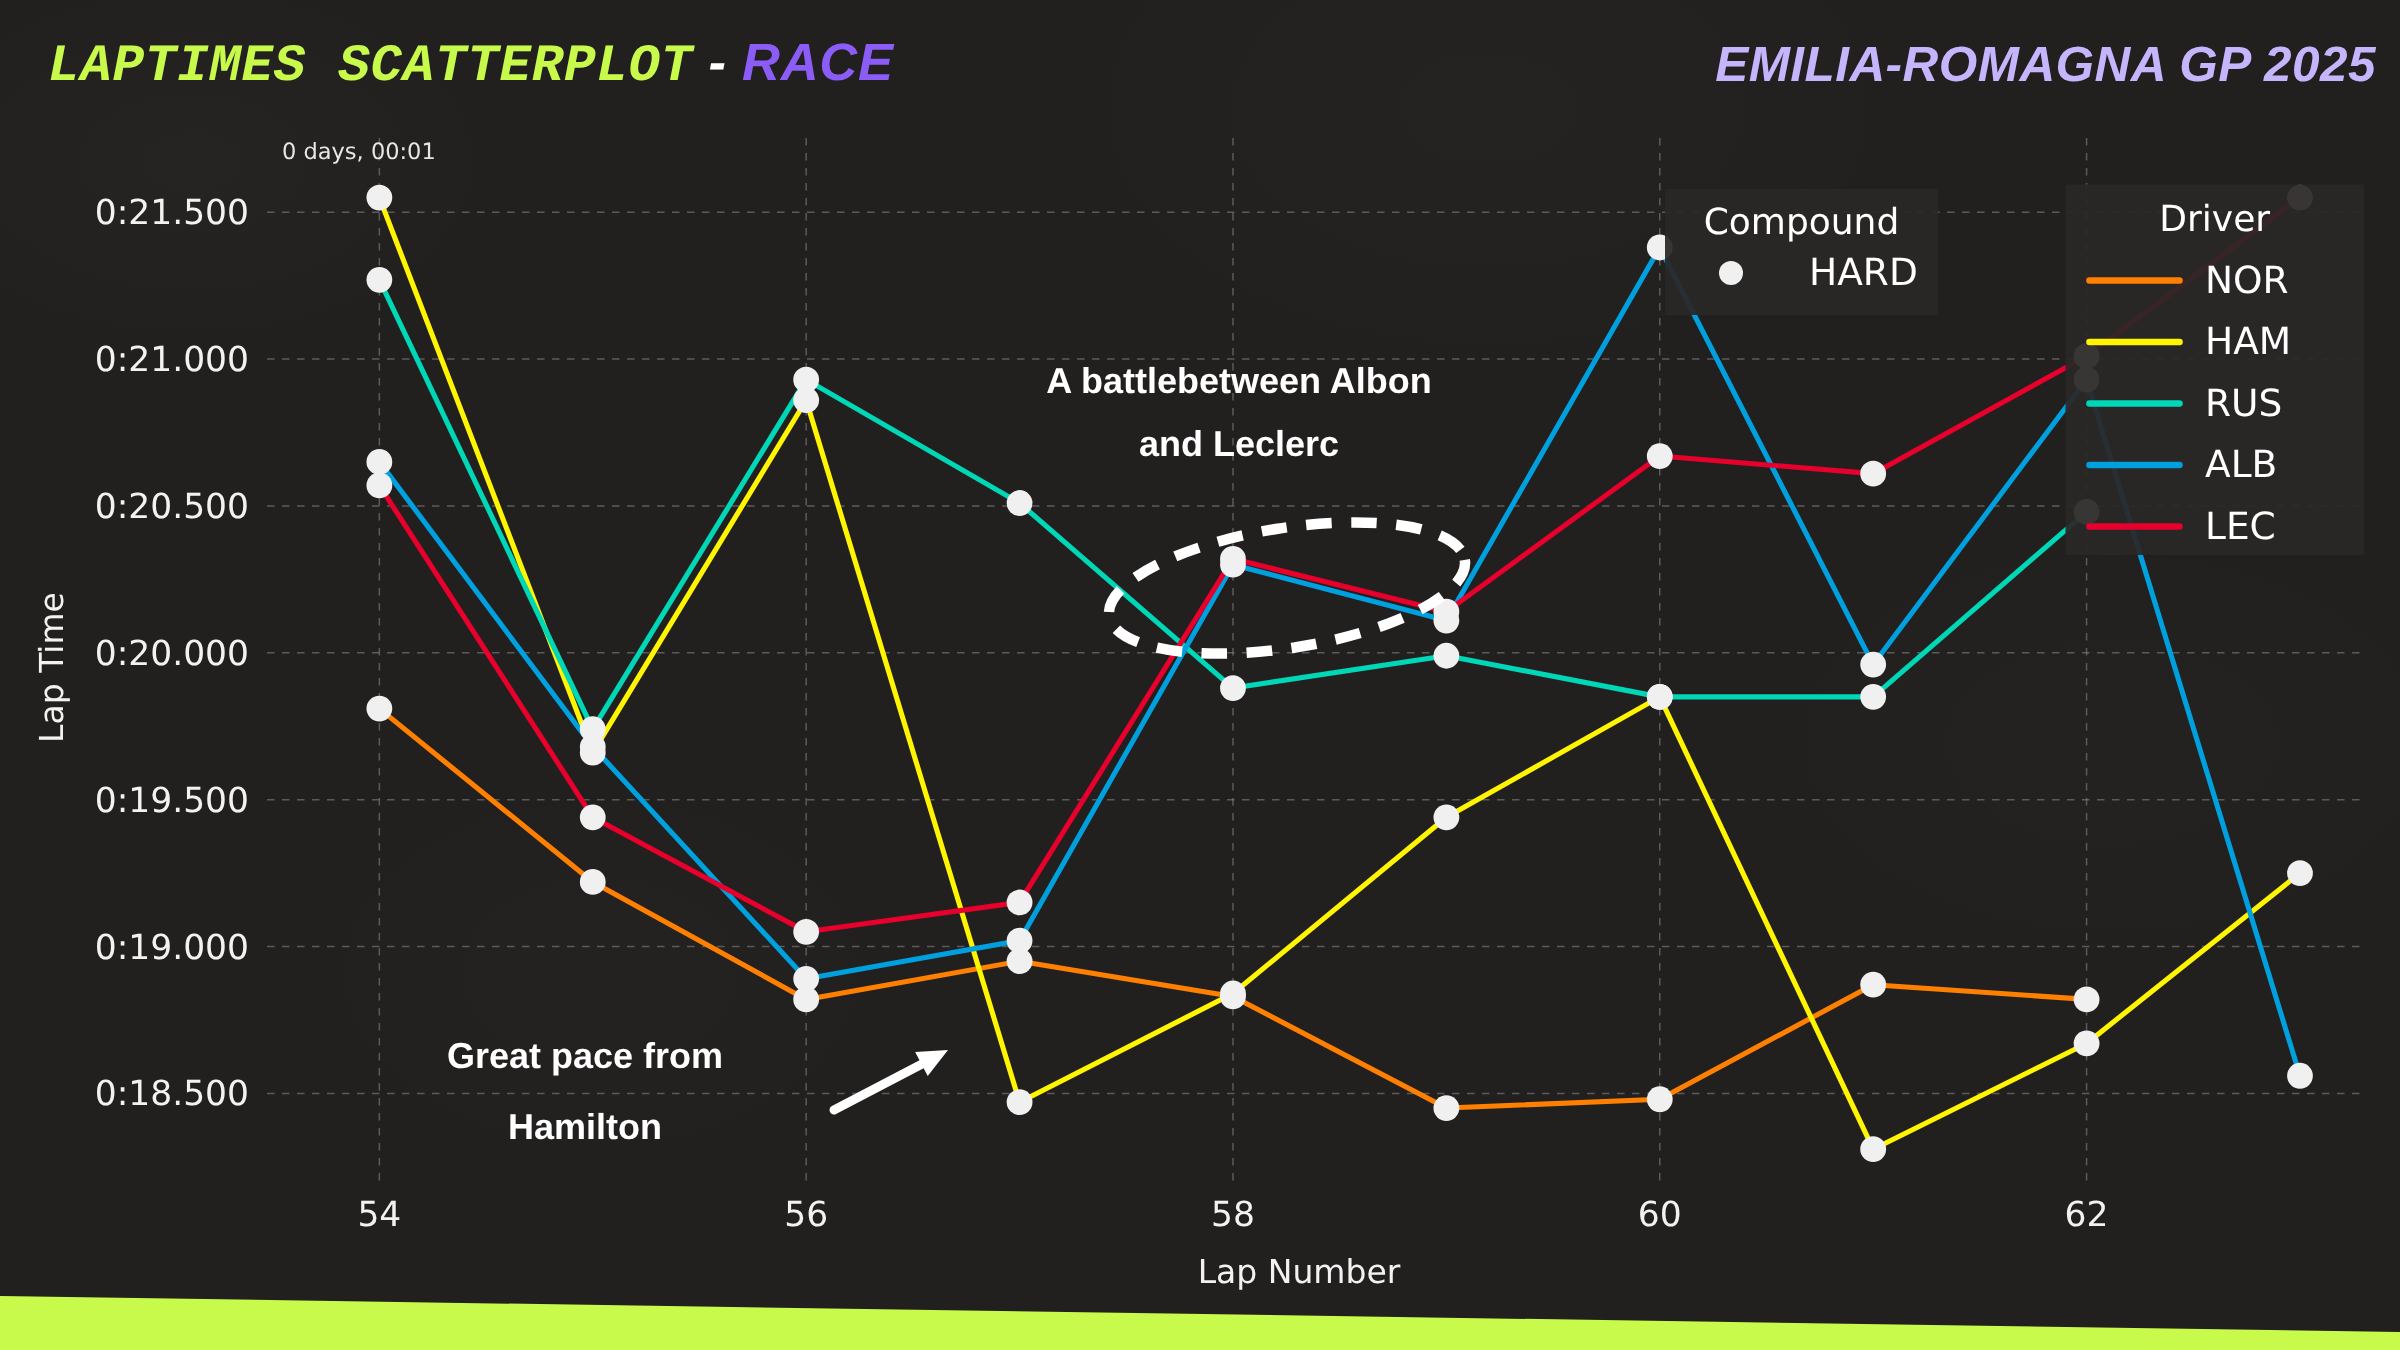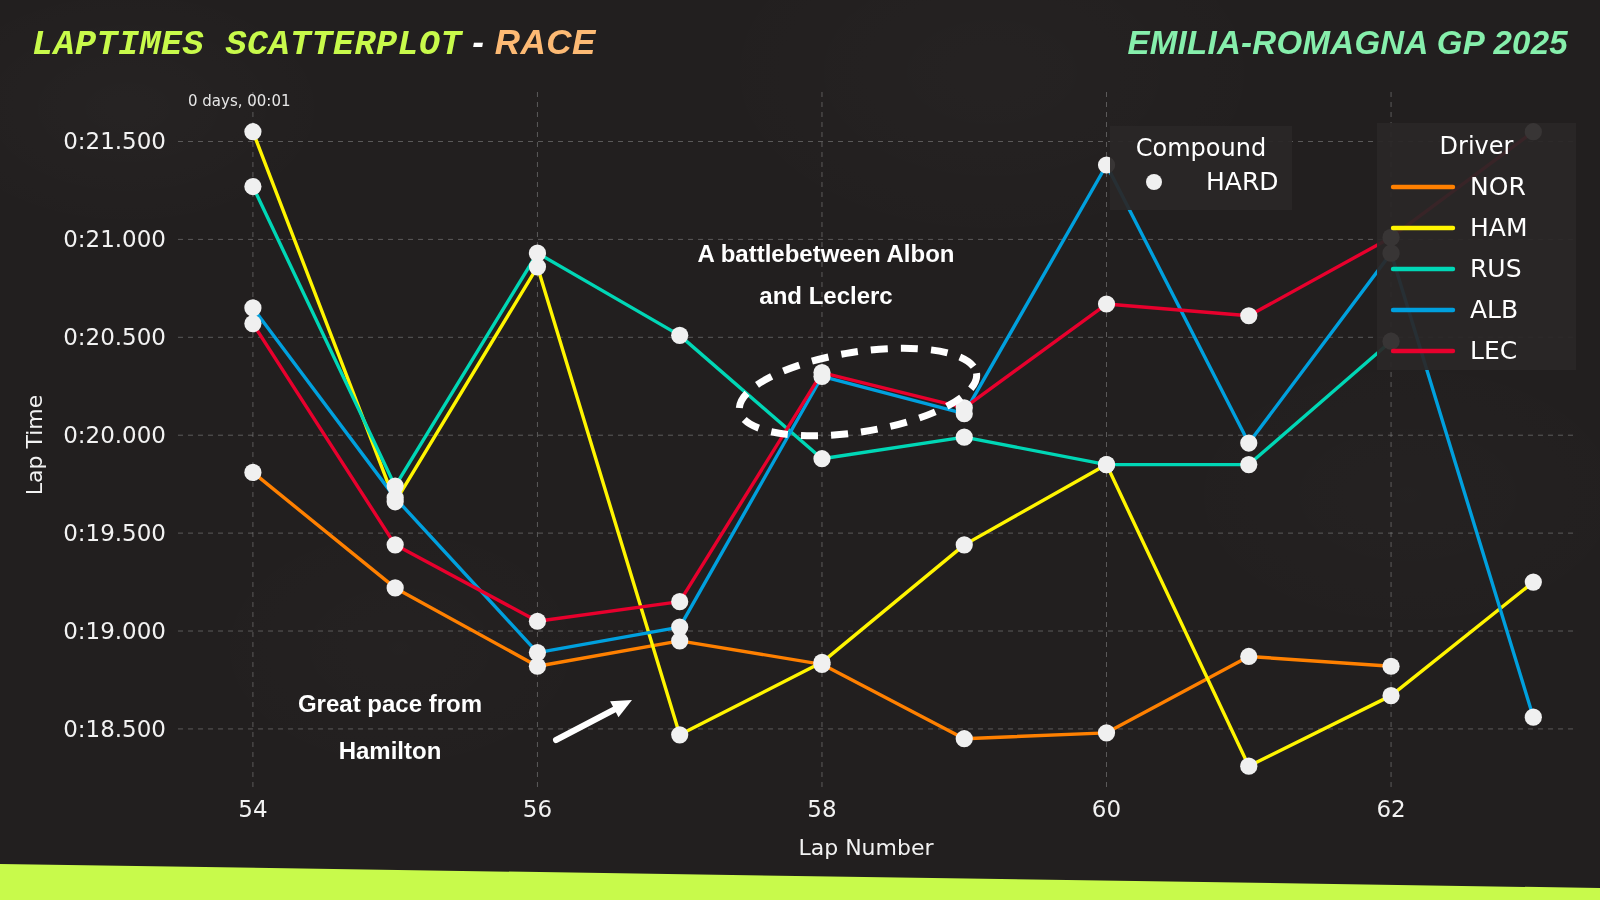--- a/index.html
+++ b/index.html
@@ -22,26 +22,26 @@
   
   .title-left{
     position:absolute; left:32px; top:22px;
     font-family:"Liberation Sans", sans-serif;
     font-style:italic; font-weight:bold;
     font-size:35px; letter-spacing:0.5px;
     white-space:nowrap;
   }
   .title-left .accent{ color:#c8fa4b;font-family:Liberation Mono, monospace; }
   .title-left .sep{ color:#ffffff; }
-  .title-left .sub{ color:#fdba74; }
+  .title-left .sub{ color:#8b5cf6; }
   .title-right{
-    position:absolute; right:32px; top:24px;
+    position:absolute; right:16px; top:24px;
     font-family:"Liberation Sans", sans-serif;
     font-style:italic; font-weight:bold;
-    font-size:33px; color:#86efac; letter-spacing:0.3px;
+    font-size:33px; color:#c4b5fd; letter-spacing:0.3px;
     white-space:nowrap;
   }
   
   .bottom-bar{
     position:absolute; left:0; bottom:0; width:1600px; height:50px;
     overflow:hidden;
   }
   
   .plot-wrap{ position:absolute; left:0; top:0; width:1600px; height:900px; }
   svg.chart{ position:absolute; left:0; top:0; }

